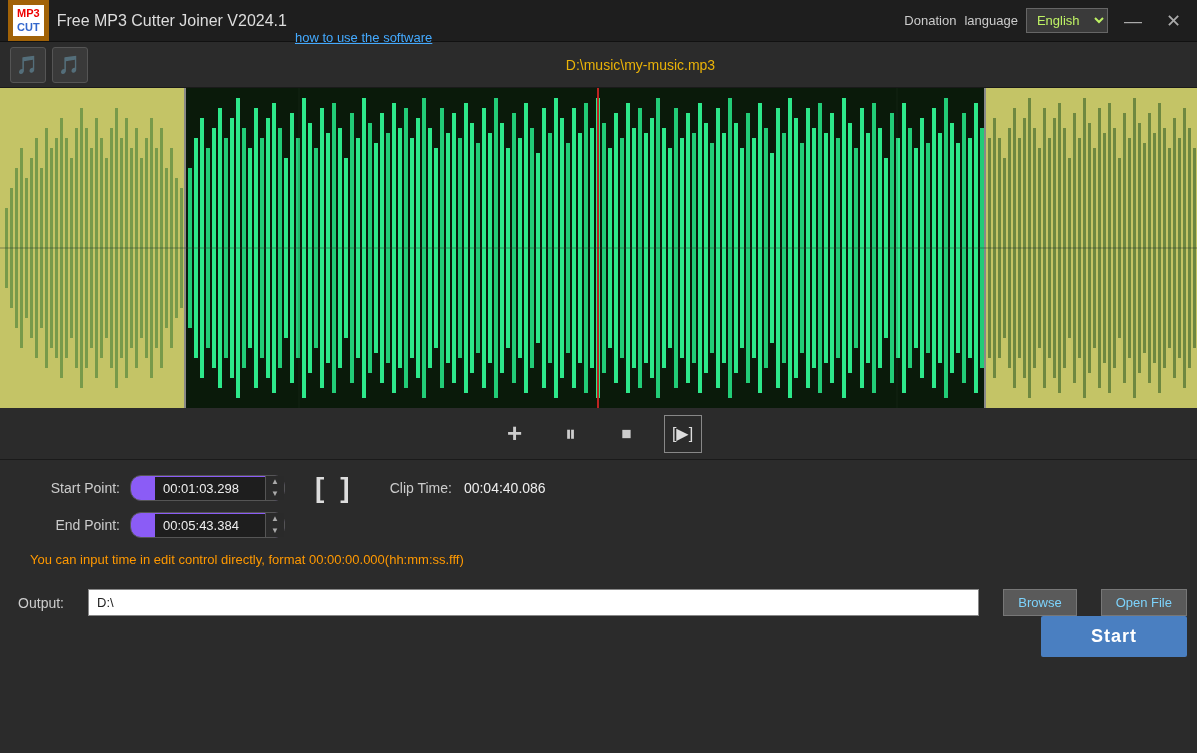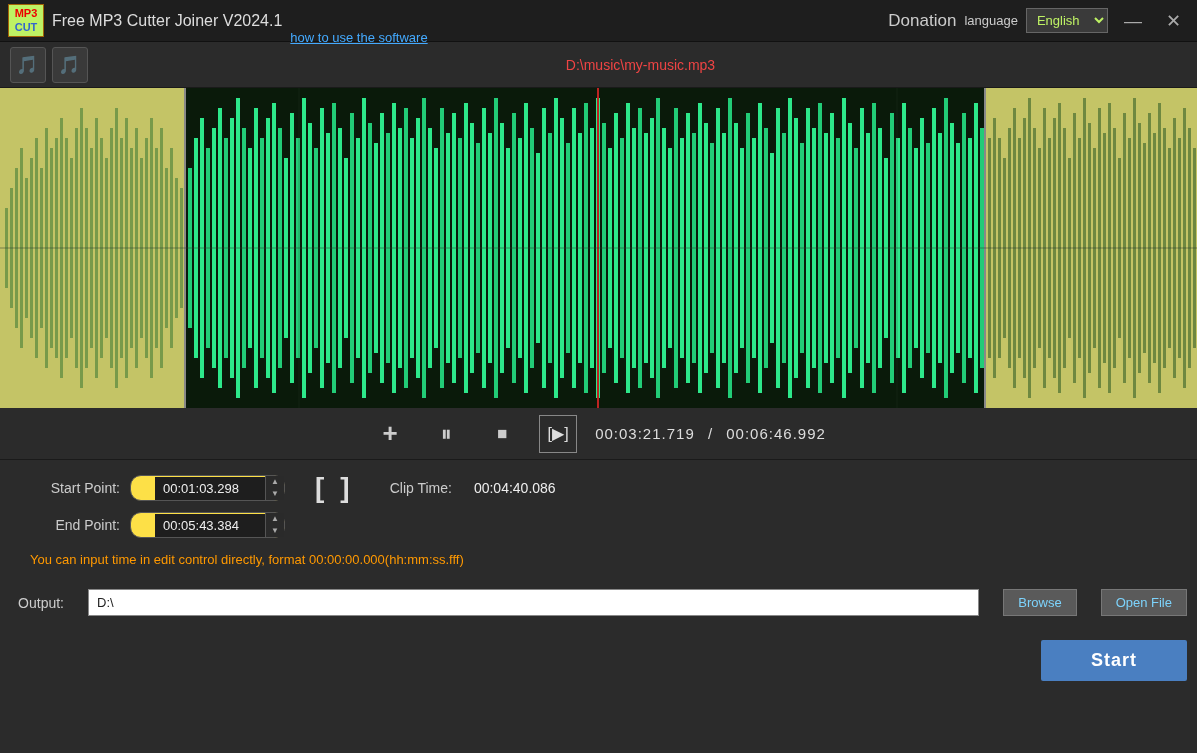--- a/index.html
+++ b/index.html
@@ -17,22 +17,22 @@
     #title-bar {
       background: #1e1e1e;
       height: 42px;
       display: flex;
       align-items: center;
       padding: 0 8px;
       gap: 8px;
       border-bottom: 1px solid #111;
     }
     #logo-badge {
-      background: #bef264;
-      border: 1px solid #a16207;
+      background: #ffffff;
+      border: 5px solid #a16207;
       padding: 2px 4px;
       font-size: 10px;
       font-weight: bold;
       line-height: 1.2;
       color: #e00;
       min-width: 36px;
       text-align: center;
     }
     #logo-badge .mp3 { color: #e00; font-size: 11px; }
     #logo-badge .cut { color: #36c; font-size: 11px; }
@@ -44,21 +44,21 @@
     #how-to-link {
       color: #4af;
       font-size: 13px;
       text-decoration: underline;
       cursor: pointer;
       margin-top: 34px;
     }
     .title-spacer { flex: 1; }
     #donation-link {
       color: #ccc;
-      font-size: 17px;
+      font-size: 13px;
       cursor: pointer;
     }
     #language-label {
       color: #ccc;
       font-size: 13px;
     }
     #language-select {
       background: #3a3a3a;
       color: #bef264;
       border: 1px solid #666;
@@ -95,21 +95,21 @@
       justify-content: center;
       cursor: pointer;
       border: 1px solid #555;
       background: #3a3a3a;
       border-radius: 3px;
       font-size: 18px;
     }
     #file-path {
       flex: 1;
       text-align: center;
-      color: #ef4444;
+      color: #eab308;
       font-size: 14px;
     }
 
     
     #waveform-container {
       width: 100%;
       height: 320px;
       position: relative;
       background: #000;
       overflow: hidden;
@@ -157,21 +157,21 @@
     .point-label {
       color: #ccc;
       font-size: 14px;
       width: 90px;
       text-align: right;
     }
     .time-input-wrapper {
       display: flex;
       align-items: center;
       border: 1px solid #555;
-      background: #fde047;
+      background: #8b5cf6;
       border-radius: 11px;
       padding-left: 24px;
     }
     .time-input {
       background: #1e1e1e;
       color: #eee;
       border: none;
       outline: none;
       font-size: 13px;
       padding: 4px 8px;
@@ -207,21 +207,21 @@
       color: #ccc;
       cursor: pointer;
       background: none;
       border: none;
       line-height: 1;
     }
 
     .clip-info {
       display: flex;
       align-items: flex-end;
-      gap: 22px;
+      gap: 12px;
       margin-left: 30px;
     }
     .clip-label {
       color: #ccc;
       font-size: 14px;
     }
     .clip-time-value {
       color: #eee;
       font-size: 14px;
     }
@@ -262,21 +262,21 @@
       padding: 5px 14px;
       font-size: 13px;
       cursor: pointer;
       white-space: nowrap;
     }
 
     
     #start-row {
       display: flex;
       justify-content: flex-end;
-      padding: 24px 10px 0 10px;
+      padding: 0 10px 0 10px;
     }
     #start-btn {
       background: #4a7fc1;
       color: #fff;
       border: none;
       padding: 10px 50px;
       font-size: 18px;
       font-weight: bold;
       cursor: pointer;
       border-radius: 2px;
@@ -572,25 +572,20 @@
     <line x1="598" y1="0" x2="598" y2="320" stroke="#2a3a2a" stroke-width="1" opacity="0.2"></line>
     <line x1="897" y1="0" x2="897" y2="320" stroke="#2a3a2a" stroke-width="1" opacity="0.3"></line>
   </svg>
 </div>
 
 <div id="transport">
   <button class="transport-btn" style="font-size:26px;font-weight:bold;">+</button>
   <button class="transport-btn" style="font-size:22px;">⏸</button>
   <button class="transport-btn" style="font-size:20px;">⏹</button>
   <button class="transport-btn" style="font-size:16px; border:1px solid #888; padding:4px 8px; color:#ddd;">[▶]</button>
-  <div id="time-display">
-    <span>00:03:21.719</span>
-    <span style="margin: 0 8px;">/</span>
-    <span>00:06:46.992</span>
-  </div>
 </div>
 
 <div id="edit-area">
   <div class="edit-row">
     <span class="point-label">Start Point:</span>
     <div class="time-input-wrapper">
       <input class="time-input" type="text" value="00:01:03.298" style="">
       <div class="spinner-btns">
         <button class="spinner-btn">▲</button>
         <button class="spinner-btn">▼</button>

